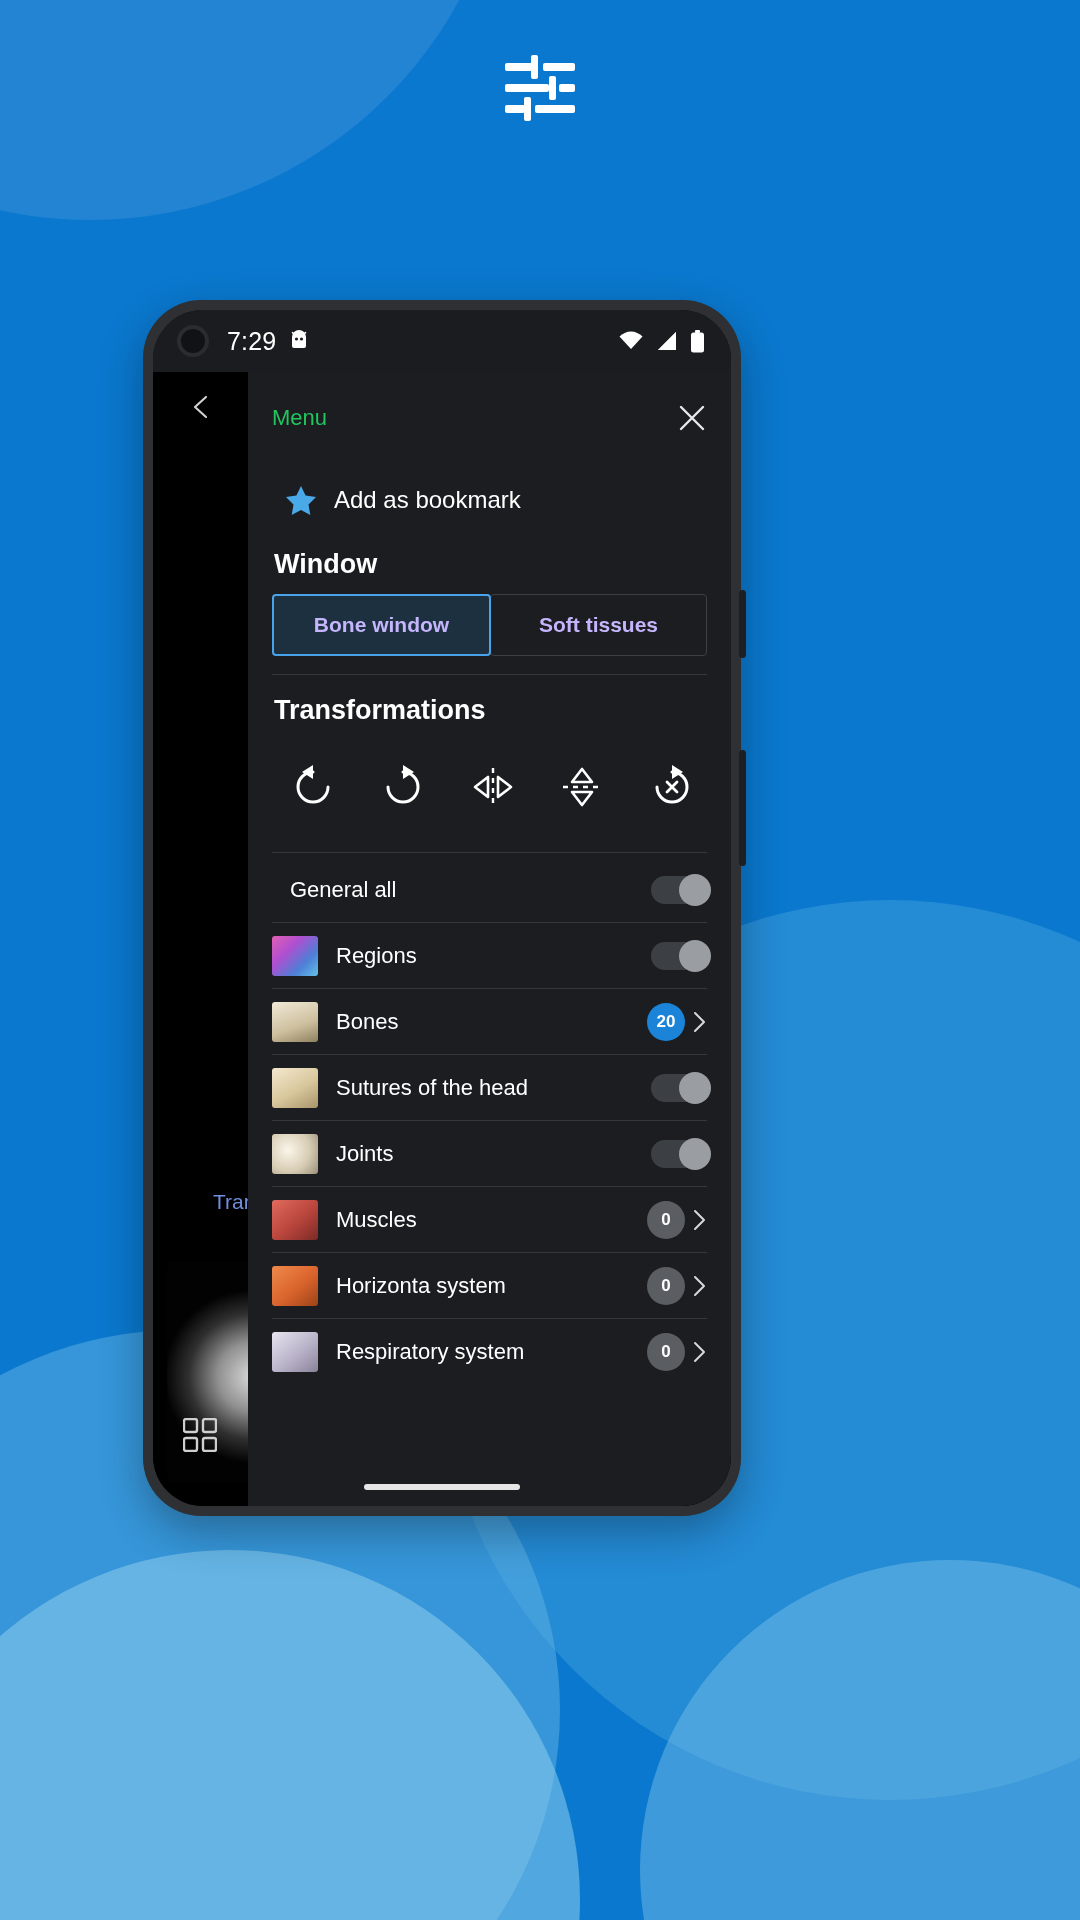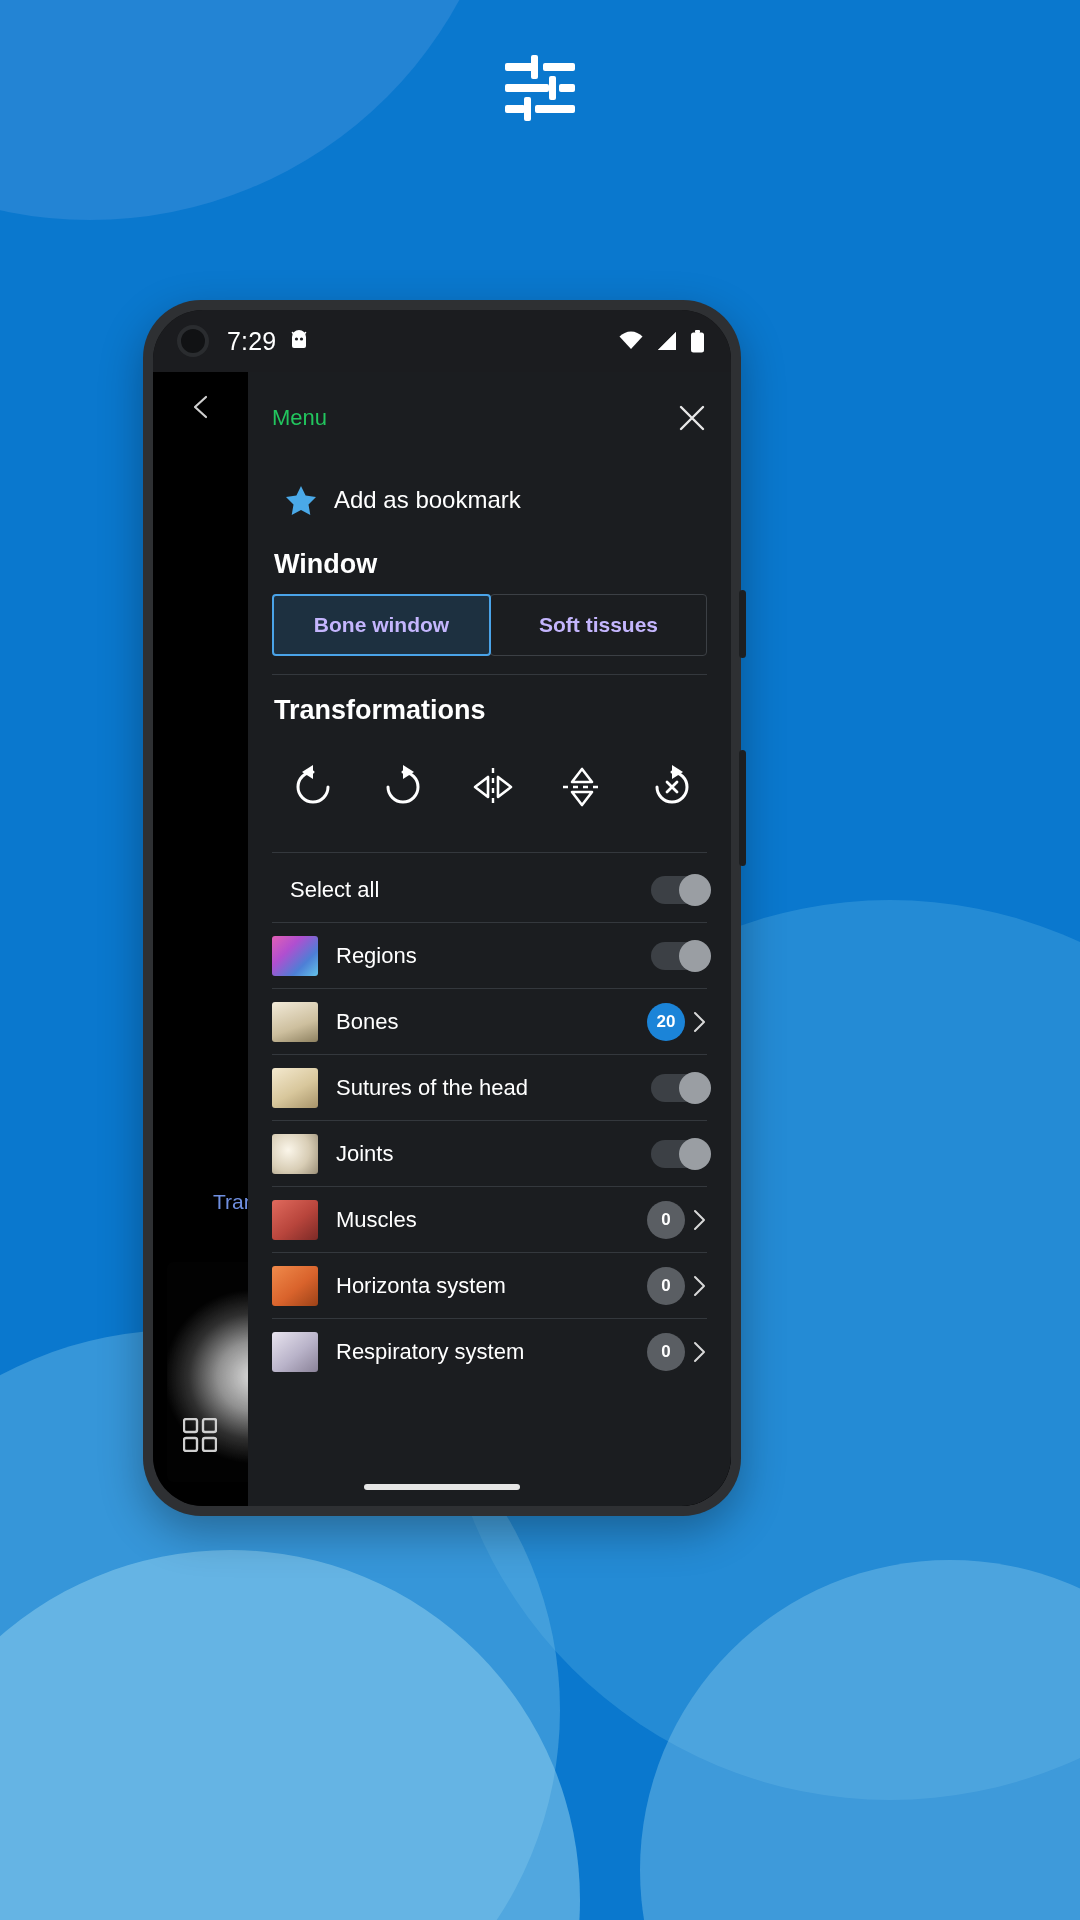--- a/index.html
+++ b/index.html
@@ -390,21 +390,21 @@
           <path d="M18 18 L28 28 M28 18 L18 28" stroke="#fff" stroke-width="2.8" stroke-linecap="round"></path>
         </svg>
       </div>
 
       <div class="divider"></div>
 
 
       <div class="list">
 
         <div class="row">
-          <div class="row-label" style="margin-left:18px">Select all</div>
+          <div class="row-label" style="margin-left:18px">General all</div>
           <div class="row-spacer toggle"></div>
         </div>
 
 
         <div class="row">
           <div class="row-thumb th-reg"></div>
           <div class="row-label">Regions</div>
           <div class="row-spacer toggle"></div>
         </div>
 

